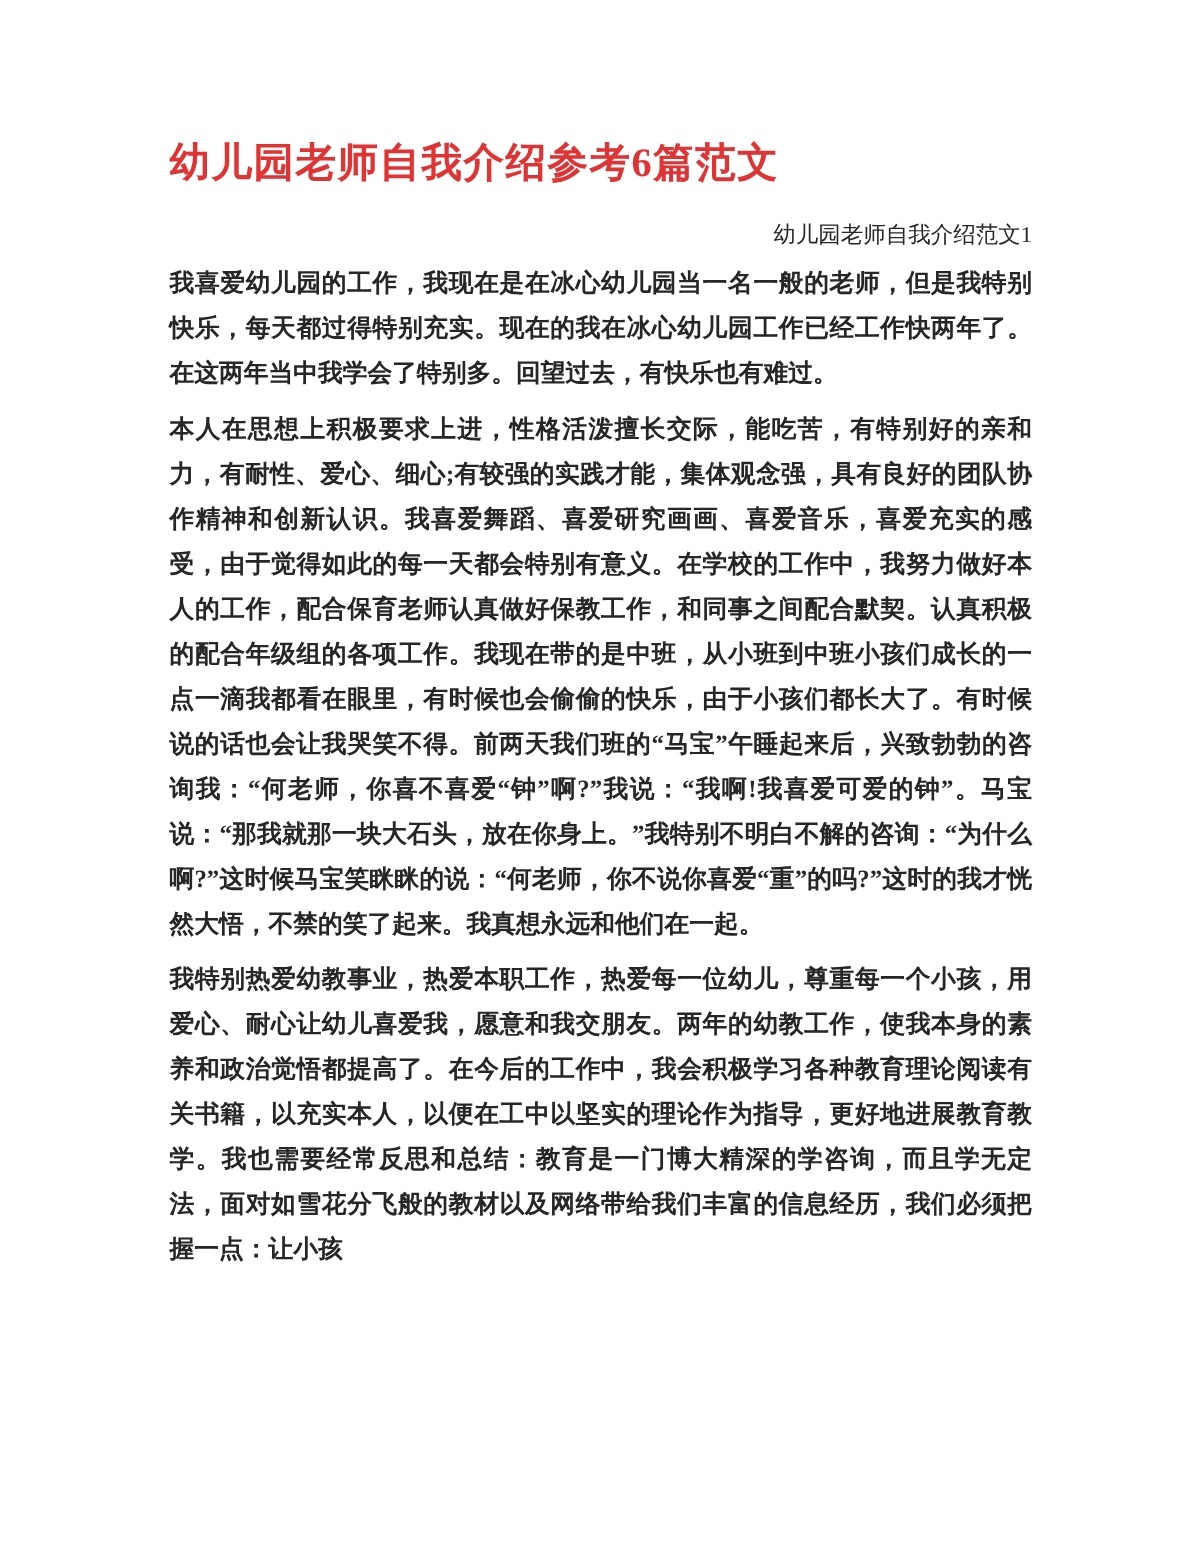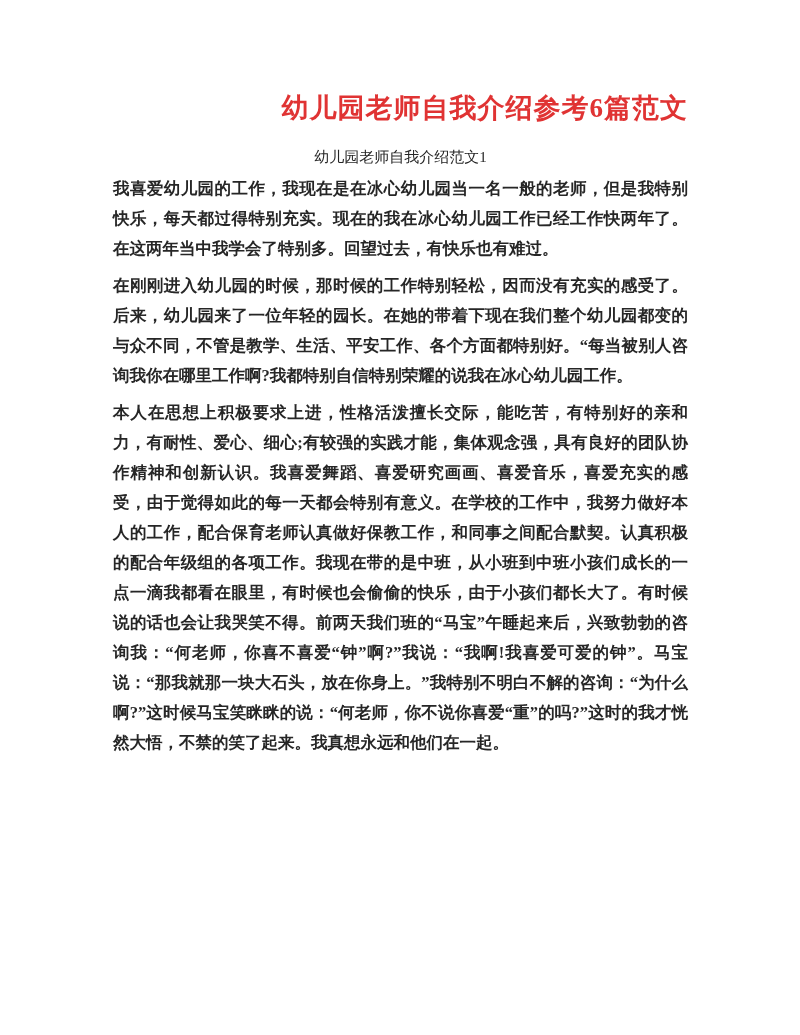--- a/index.html
+++ b/index.html
@@ -21,30 +21,30 @@
     padding:88px 112px 0 113px;
     overflow:hidden;
     font-family:"Liberation Serif","DejaVu Serif",serif;
     color:var(--text-color);
   }
   .doc-title{
     margin:0 0 16px 0;
     font-size:27px;
     font-weight:bold;
     line-height:40px;
-    text-align:right;
+    text-align:left;
     color:var(--title-color);
     letter-spacing:1px;
   }
   .doc-subtitle{
     margin:0 0 4px 0;
     font-size:15px;
     font-weight:normal;
     line-height:26px;
-    text-align:center;
+    text-align:right;
   }
   .doc-body{
     width:575px;
   }
   .doc-paragraph{
     margin:0 0 7px 0;
     font-size:16.5px;
     line-height:30px;
     text-align:justify;
     text-justify:inter-character;
@@ -53,16 +53,16 @@
   }
 </style>
 </head>
 <body>
 
 <div class="page">
   <h1 class="doc-title">幼儿园老师自我介绍参考6篇范文</h1>
   <div class="doc-subtitle">幼儿园老师自我介绍范文1</div>
   <div class="doc-body">
       <p class="doc-paragraph">我喜爱幼儿园的工作，我现在是在冰心幼儿园当一名一般的老师，但是我特别快乐，每天都过得特别充实。现在的我在冰心幼儿园工作已经工作快两年了。在这两年当中我学会了特别多。回望过去，有快乐也有难过。</p>
-      <p class="doc-paragraph">在刚刚进入幼儿园的时候，那时候的工作特别轻松，因而没有充实的感受了。后来，幼儿园来了一位年轻的园长。在她的带着下现在我们整个幼儿园都变的与众不同，不管是教学、生活、平安工作、各个方面都特别好。“每当被别人咨询我你在哪里工作啊?我都特别自信特别荣耀的说我在冰心幼儿园工作。</p>
       <p class="doc-paragraph">本人在思想上积极要求上进，性格活泼擅长交际，能吃苦，有特别好的亲和力，有耐性、爱心、细心;有较强的实践才能，集体观念强，具有良好的团队协作精神和创新认识。我喜爱舞蹈、喜爱研究画画、喜爱音乐，喜爱充实的感受，由于觉得如此的每一天都会特别有意义。在学校的工作中，我努力做好本人的工作，配合保育老师认真做好保教工作，和同事之间配合默契。认真积极的配合年级组的各项工作。我现在带的是中班，从小班到中班小孩们成长的一点一滴我都看在眼里，有时候也会偷偷的快乐，由于小孩们都长大了。有时候说的话也会让我哭笑不得。前两天我们班的“马宝”午睡起来后，兴致勃勃的咨询我：“何老师，你喜不喜爱“钟”啊?”我说：“我啊!我喜爱可爱的钟”。马宝说：“那我就那一块大石头，放在你身上。”我特别不明白不解的咨询：“为什么啊?”这时候马宝笑眯眯的说：“何老师，你不说你喜爱“重”的吗?”这时的我才恍然大悟，不禁的笑了起来。我真想永远和他们在一起。</p>
+      <p class="doc-paragraph">我特别热爱幼教事业，热爱本职工作，热爱每一位幼儿，尊重每一个小孩，用爱心、耐心让幼儿喜爱我，愿意和我交朋友。两年的幼教工作，使我本身的素养和政治觉悟都提高了。在今后的工作中，我会积极学习各种教育理论阅读有关书籍，以充实本人，以便在工中以坚实的理论作为指导，更好地进展教育教学。我也需要经常反思和总结：教育是一门博大精深的学咨询，而且学无定法，面对如雪花分飞般的教材以及网络带给我们丰富的信息经历，我们必须把握一点：让小孩</p>
     </div>
 </div>
 
 </body></html>

